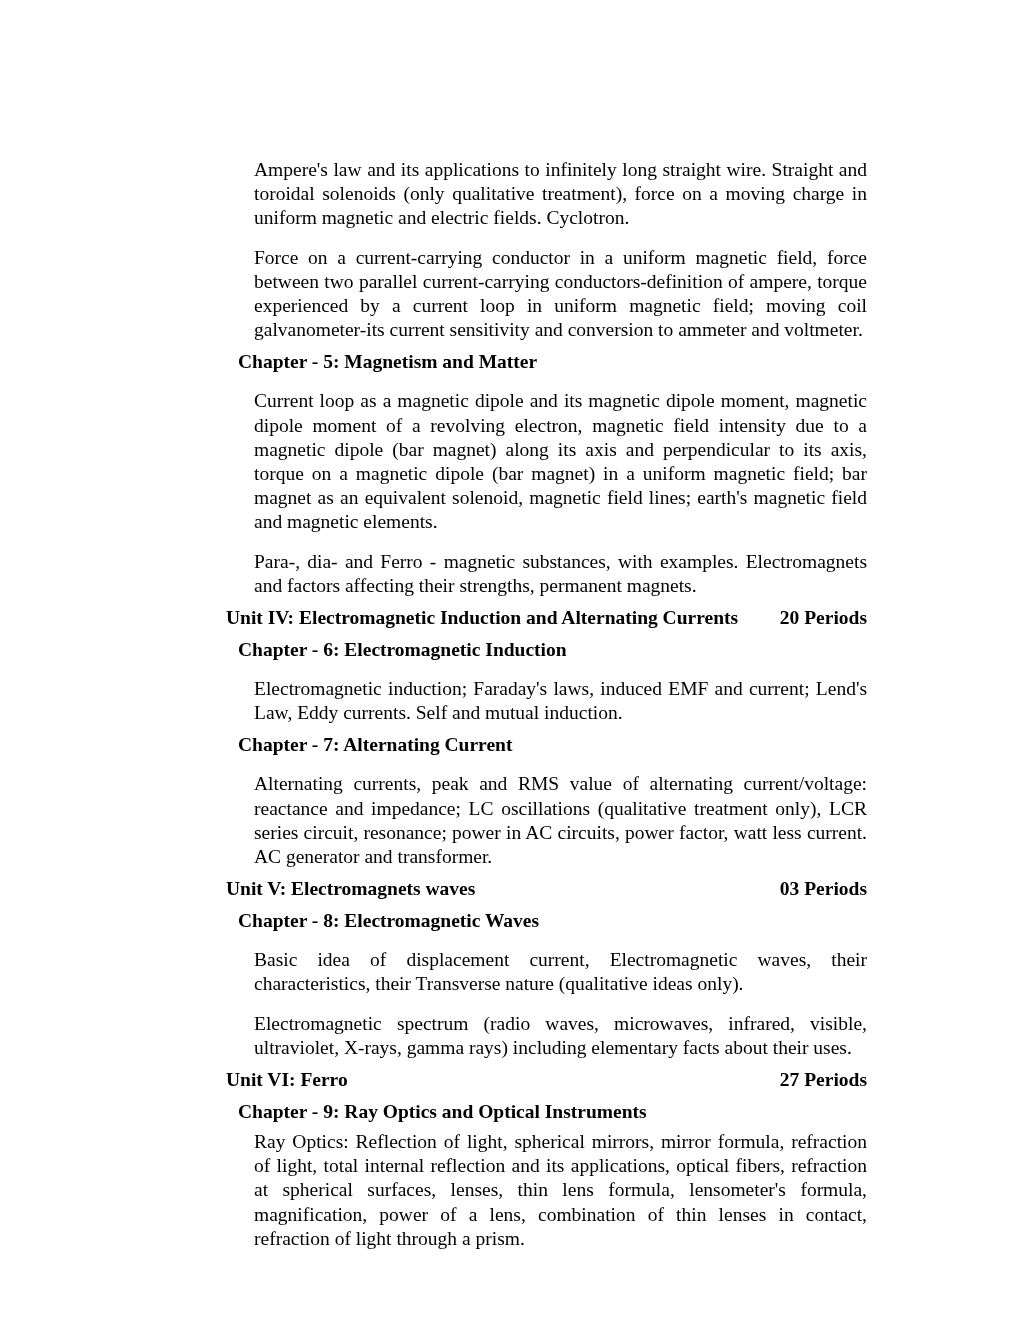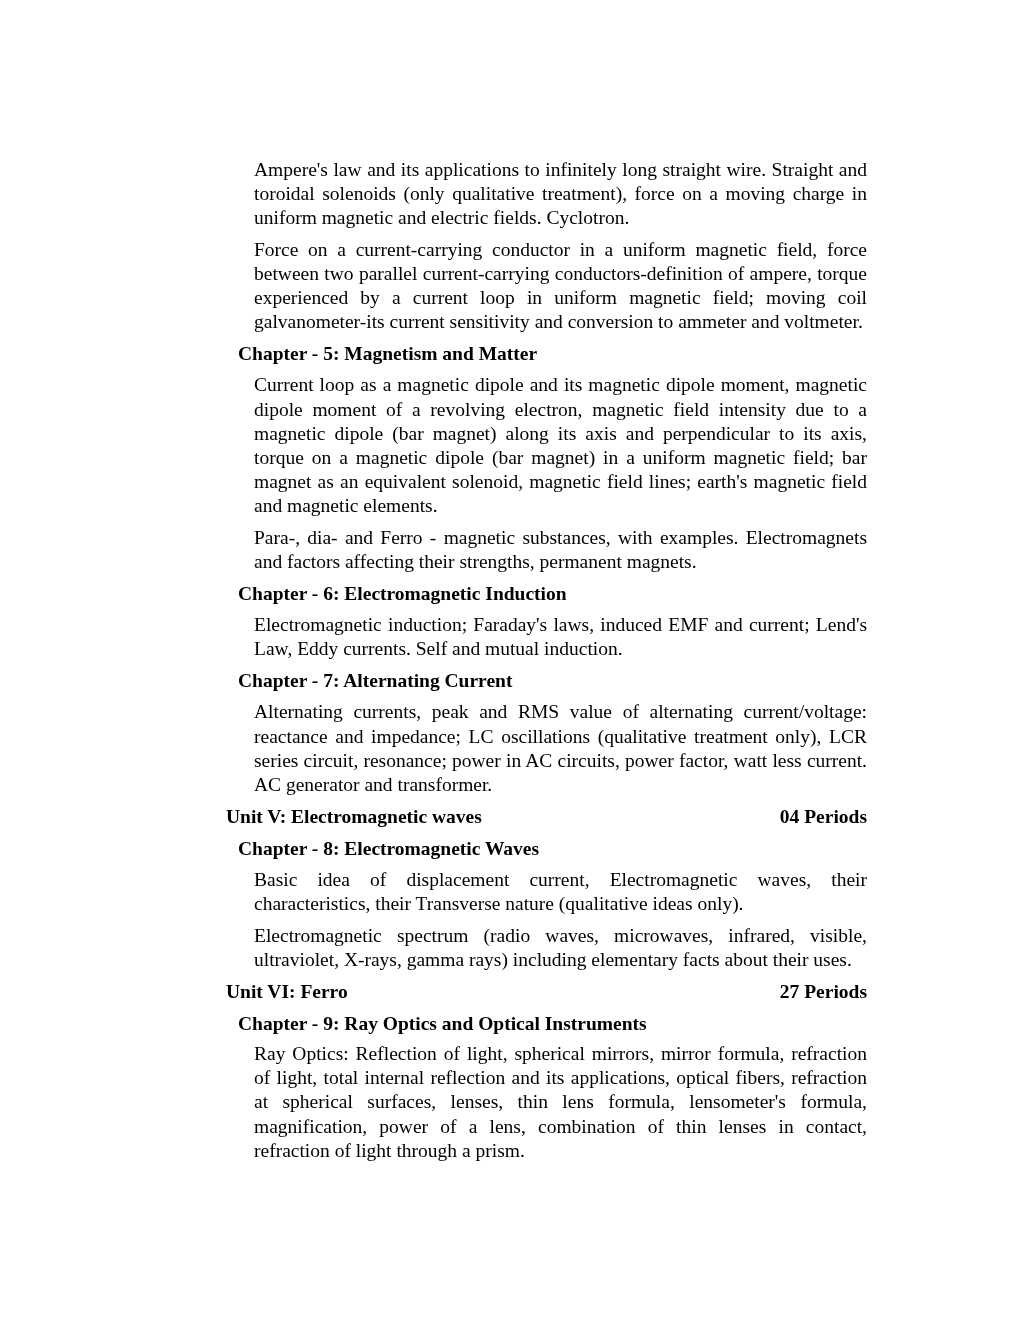--- a/index.html
+++ b/index.html
@@ -53,21 +53,21 @@
     margin-top: 8px;
     margin-bottom: 4px;
   }
   
   .para {
     margin-left: 28px;
     font-size: 19.5px;
     line-height: 24.2px;
     text-align: justify;
     text-justify: inter-word;
-    margin-top: 7px;
+    margin-top: 15px;
     margin-bottom: 0;
     hyphens: none;
   }
   .para.tight {
     margin-top: 6px;
   }
   .para .lead {
     font-weight: normal;
   }
   
@@ -84,33 +84,38 @@
     <p class="para">Ampere's law and its applications to infinitely long straight wire. Straight and toroidal solenoids (only qualitative treatment), force on a moving charge in uniform magnetic and electric fields. Cyclotron.</p>
 
     <p class="para">Force on a current-carrying conductor in a uniform magnetic field, force between two parallel current-carrying conductors-definition of ampere, torque experienced by a current loop in uniform magnetic field; moving coil galvanometer-its current sensitivity and conversion to ammeter and voltmeter.</p>
 
     <h3 class="chapter">Chapter - 5: Magnetism and Matter</h3>
 
     <p class="para">Current loop as a magnetic dipole and its magnetic dipole moment, magnetic dipole moment of a revolving electron, magnetic field intensity due to a magnetic dipole (bar magnet) along its axis and perpendicular to its axis, torque on a magnetic dipole (bar magnet) in a uniform magnetic field; bar magnet as an equivalent solenoid, magnetic field lines; earth's magnetic field and magnetic elements.</p>
 
     <p class="para">Para-, dia- and Ferro - magnetic substances, with examples. Electromagnets and factors affecting their strengths, permanent magnets.</p>
 
+    <div class="unit-row">
+      <span class="unit-title">Unit IV: Electromagnetic Induction and Alternating Currents</span>
+      <span class="unit-spacer"></span>
+      <span class="unit-periods">20 Periods</span>
+    </div>
 
     <h3 class="chapter">Chapter - 6: Electromagnetic Induction</h3>
 
     <p class="para">Electromagnetic induction; Faraday's laws, induced EMF and current; Lend's Law, Eddy currents. Self and mutual induction.</p>
 
     <h3 class="chapter">Chapter - 7: Alternating Current</h3>
 
     <p class="para">Alternating currents, peak and RMS value of alternating current/voltage: reactance and impedance; LC oscillations (qualitative treatment only), LCR series circuit, resonance; power in AC circuits, power factor, watt less current. AC generator and transformer.</p>
 
     <div class="unit-row">
-      <span class="unit-title">Unit V: Electromagnetic waves</span>
+      <span class="unit-title">Unit V: Electromagnets waves</span>
       <span class="unit-spacer"></span>
-      <span class="unit-periods">04 Periods</span>
+      <span class="unit-periods">03 Periods</span>
     </div>
 
     <h3 class="chapter">Chapter - 8: Electromagnetic Waves</h3>
 
     <p class="para">Basic idea of displacement current, Electromagnetic waves, their characteristics, their Transverse nature (qualitative ideas only).</p>
 
     <p class="para">Electromagnetic spectrum (radio waves, microwaves, infrared, visible, ultraviolet, X-rays, gamma rays) including elementary facts about their uses.</p>
 
     <div class="unit-row">
       <span class="unit-title">Unit VI: Ferro</span>

